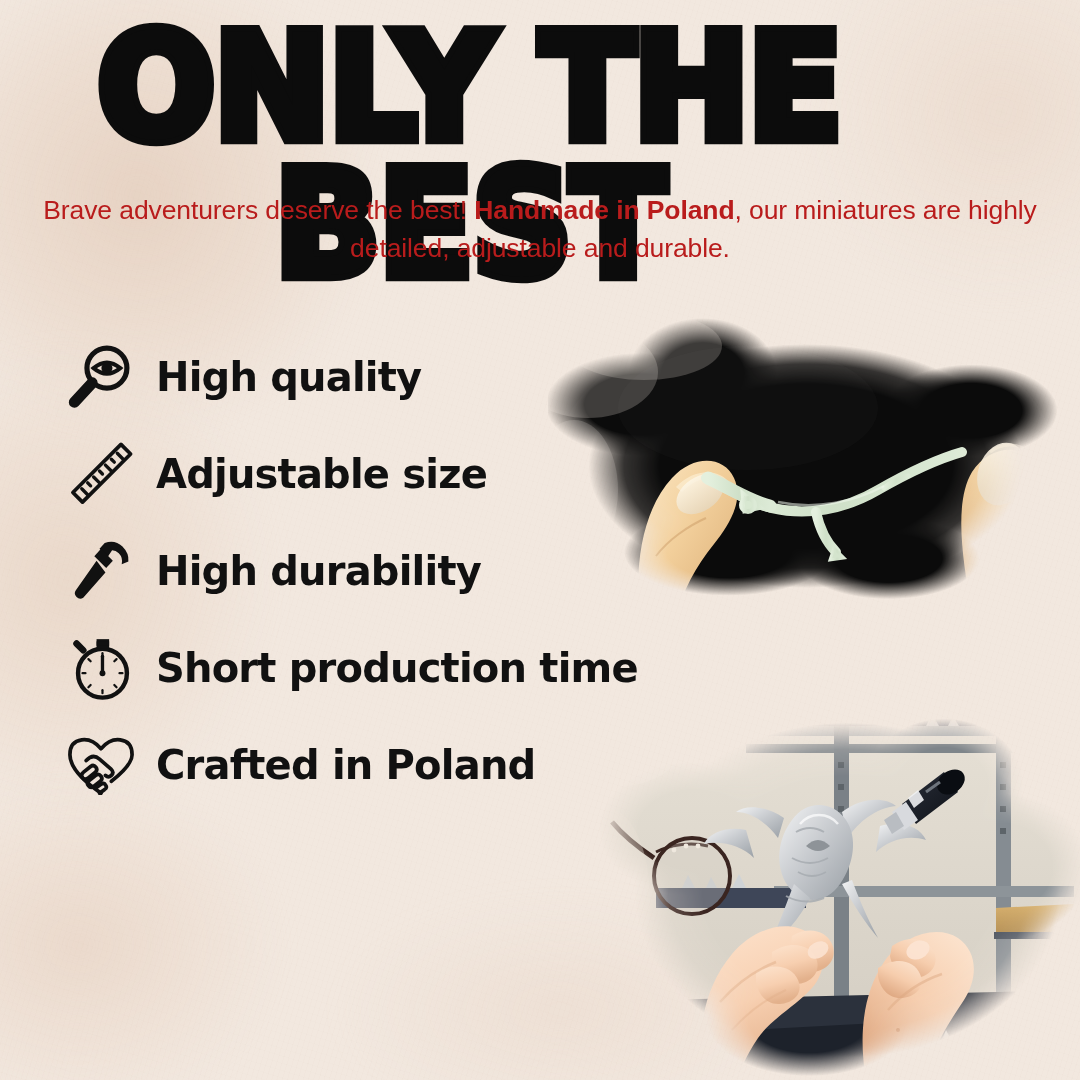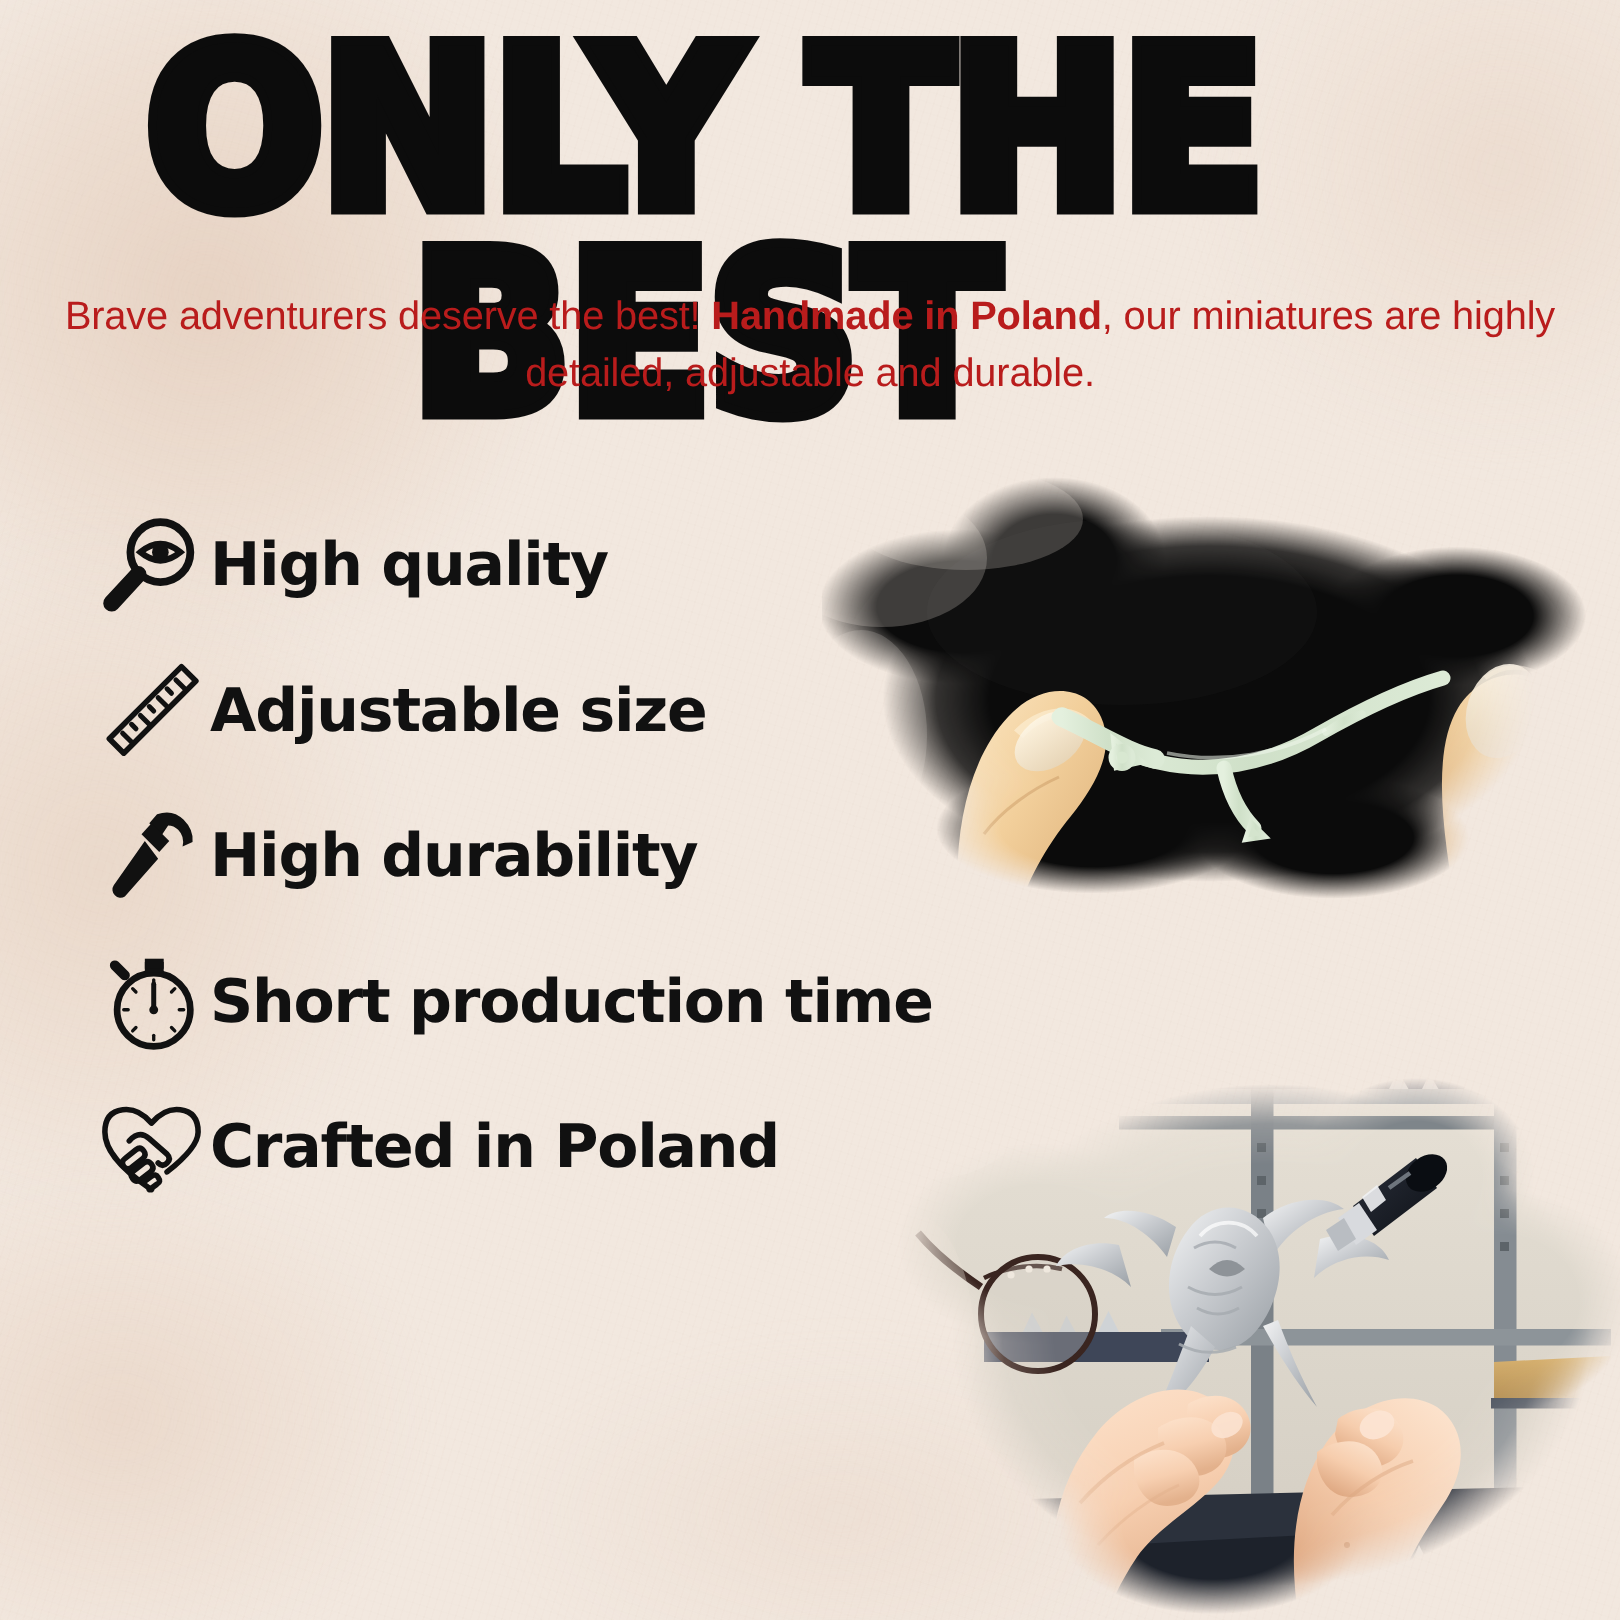--- a/index.html
+++ b/index.html
@@ -130,20 +130,21 @@
   .features {
     position: absolute;
     left: 62px;
     top: 328px;
     width: 720px;
   }
   .feature-row {
     display: flex;
     align-items: center;
     height: 97px;
+    gap: 16px;
   }
   .feature-icon {
     flex: 0 0 78px;
     width: 78px;
     height: 78px;
     display: flex;
     align-items: center;
     justify-content: center;
   }
   .feature-icon svg {

